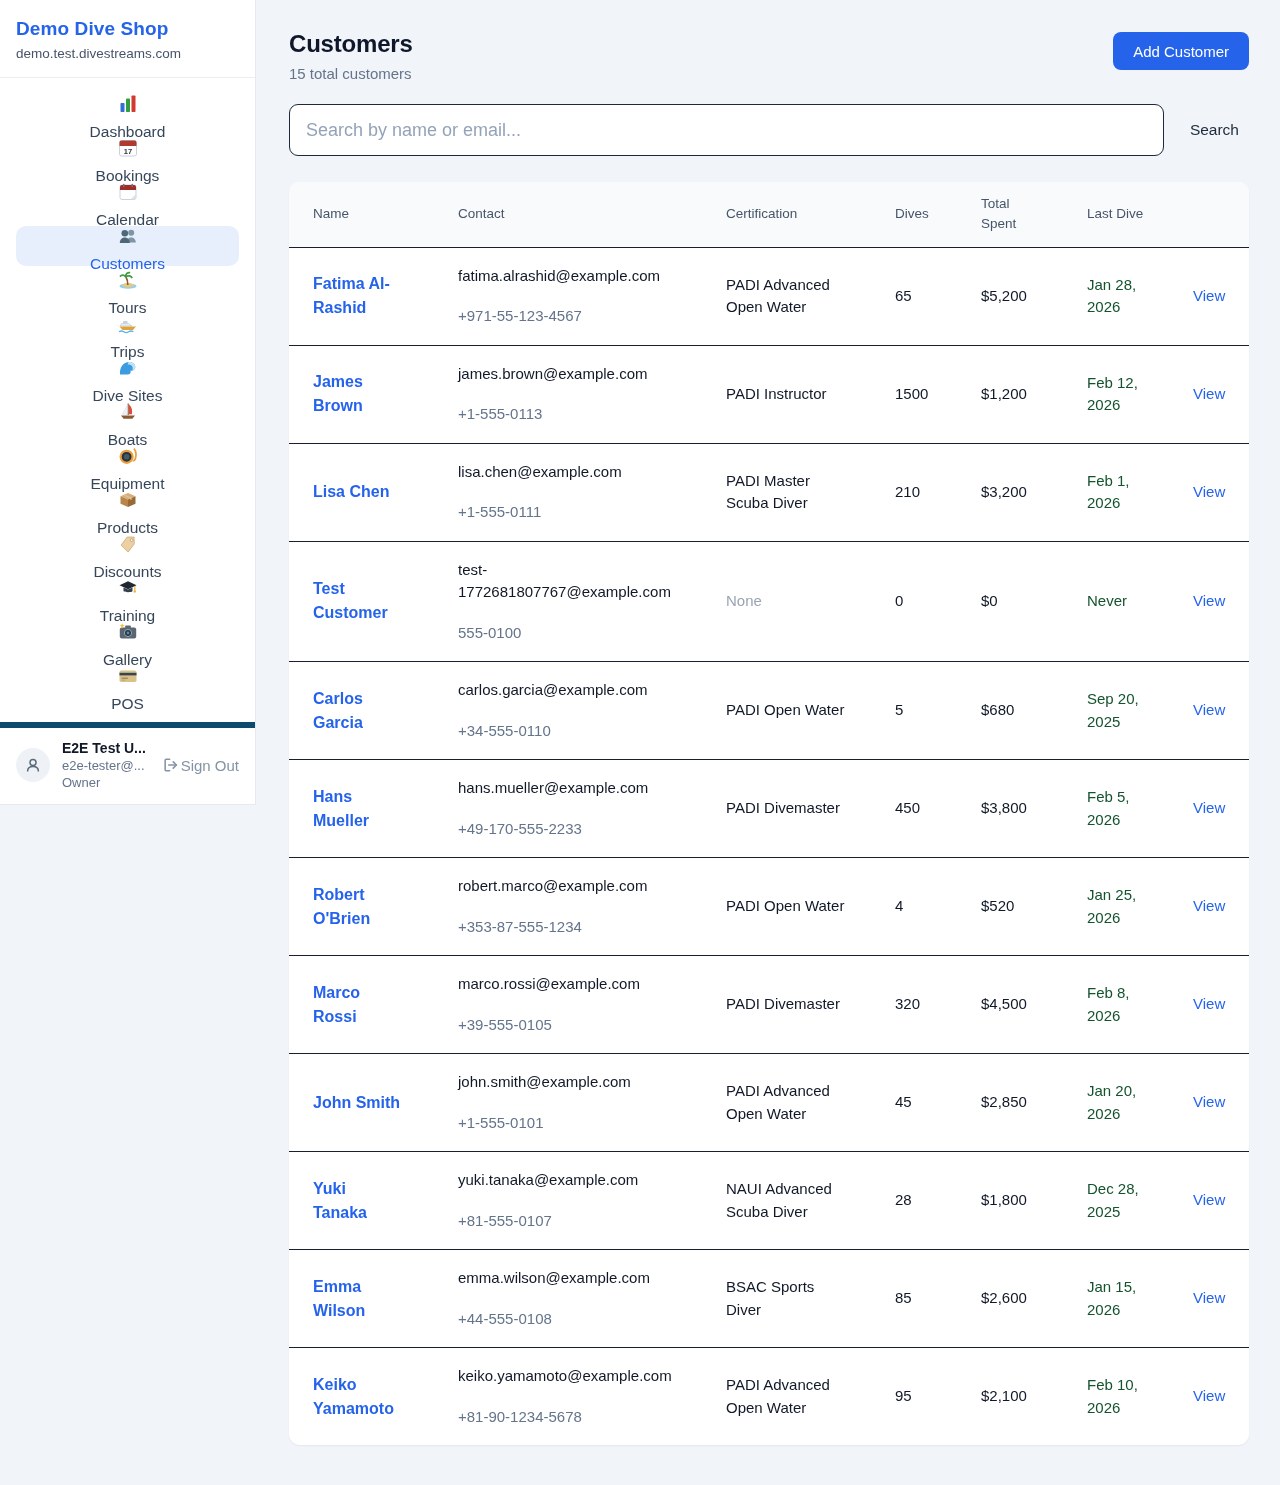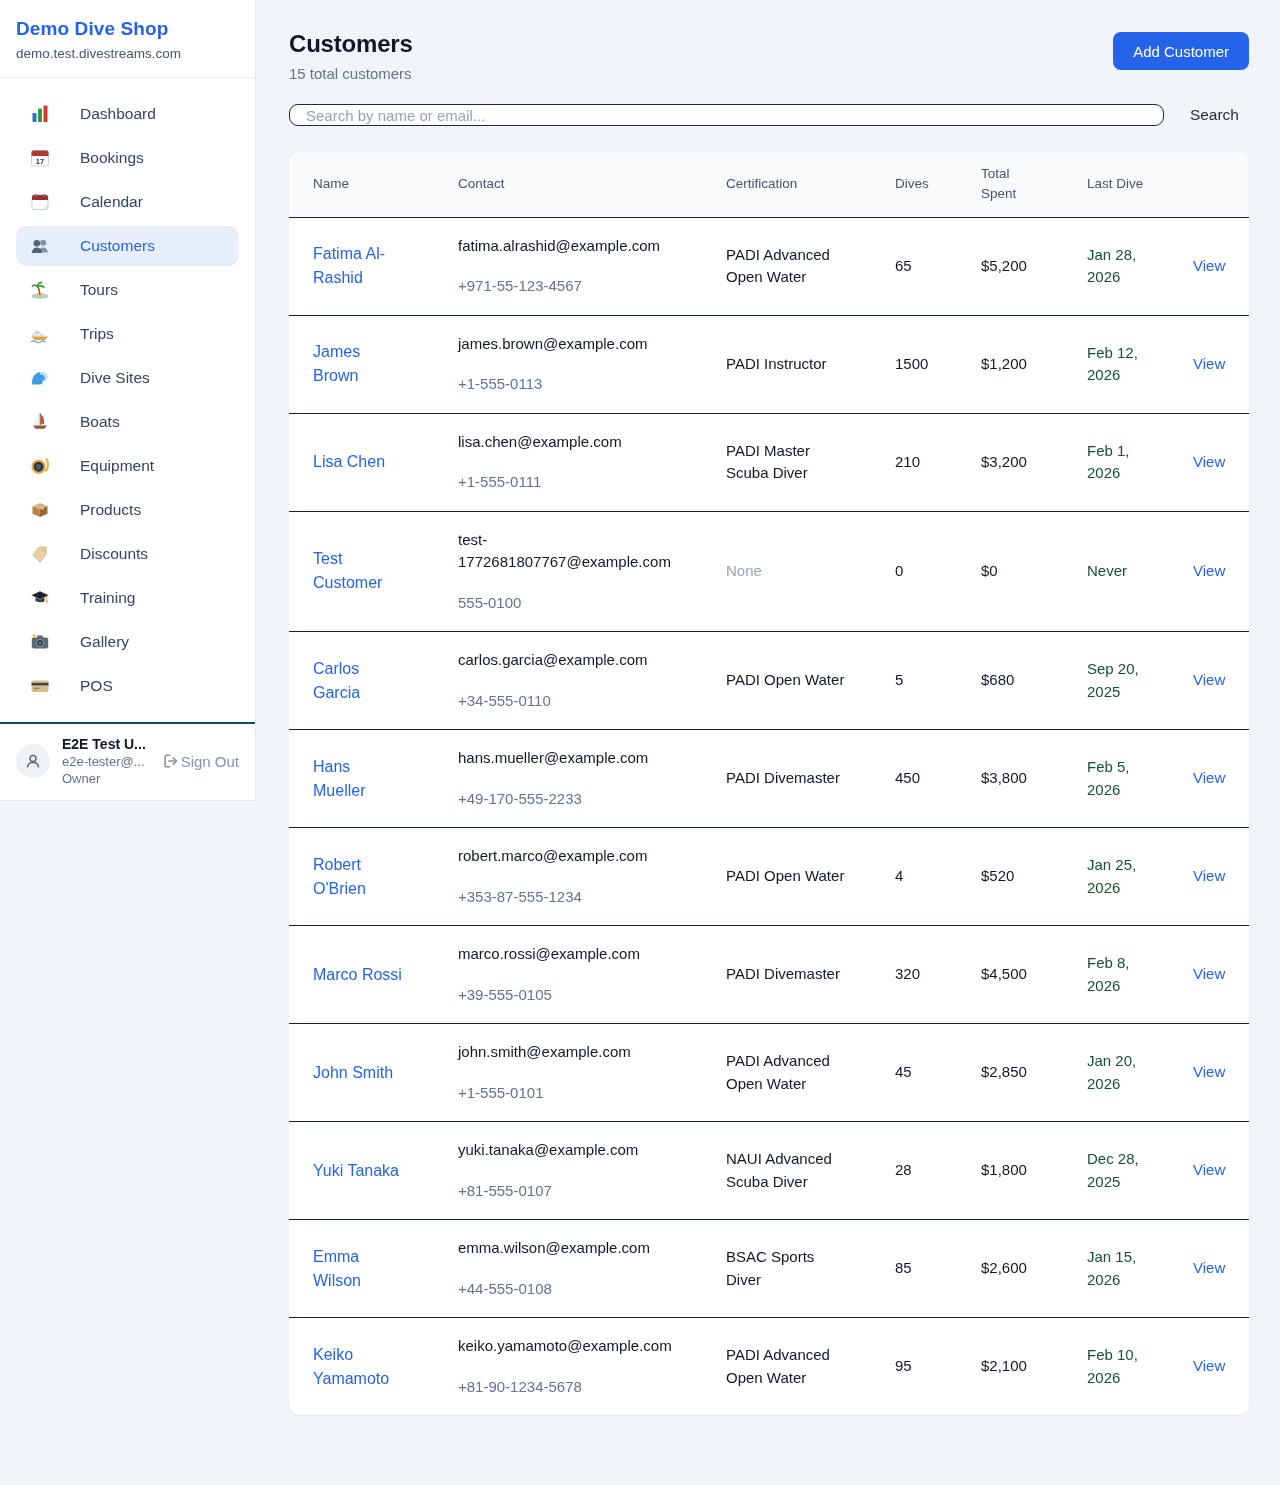--- a/index.html
+++ b/index.html
@@ -6,61 +6,61 @@
   html,body { width:1280px; height:1485px; overflow:hidden;
     font-family:"Liberation Sans", sans-serif; background:#f1f5f9; color:#0f172a; }
 
   
   .sidebar { position:absolute; left:0; top:0; width:256px; background:#fff;
     border-right:1px solid #e5eaf0; border-bottom:1px solid #e5eaf0; }
   .brand { padding:18px 16px 16px; border-bottom:1px solid #eaeff4; }
   .brand-name { font-size:19px; font-weight:700; color:#2563eb; letter-spacing:.1px; }
   .brand-domain { margin-top:6px; font-size:13.5px; color:#475569; }
   .nav { padding:16px 16px 12px; }
-  .nav-item { display:flex; align-items:center; gap:30px; height:40px; padding:0 14px;
-    margin-bottom:4px; border-radius:10px; font-size:15.5px; color:#36465a; cursor:pointer; }
+  .nav-item { display:flex; align-items:center; gap:9px; height:40px; padding:0 14px;
+    margin-bottom:4px; border-radius:10px; font-size:15.5px; color:#36465a; cursor:pointer;flex-direction:column; }
   .nav-item.active { background:#e7effc; color:#2563eb; }
   .nav-icon { width:20px; height:20px; display:flex; align-items:flex-end; justify-content:center; flex:none; }
   .nav-icon svg { display:block; }
-  .user-row { border-top:2px solid #0c4a6e; padding:12px 16px 14px; display:flex; align-items:center; gap:12px; }
+  .user-row { border-top:6px solid #0c4a6e; padding:12px 16px 14px; display:flex; align-items:center; gap:12px; }
   .avatar { width:34px; height:34px; border-radius:50%; background:#eef2f6; flex:none;
     display:flex; align-items:center; justify-content:center; }
   .user-info { width:104px; min-width:0; }
   .user-name { font-size:14px; font-weight:700; color:#111827; white-space:nowrap; }
   .user-email { font-size:13px; color:#64748b; margin-top:2px; white-space:nowrap; }
   .user-role { font-size:13px; color:#64748b; margin-top:2px; }
   .signout { display:flex; align-items:center; gap:1px; color:#8494a5; font-size:15px; cursor:pointer; white-space:nowrap; }
 
   
   .main { margin-left:256px; padding:30px 31px 0 33px; }
   .page-header { display:flex; justify-content:space-between; align-items:flex-start; }
   .page-title { font-size:24px; font-weight:700; color:#0f172a; letter-spacing:-.2px; }
   .page-subtitle { margin-top:7px; font-size:15px; color:#64748b; }
   .btn-primary { background:#2563eb; color:#fff; border:none; border-radius:8px;
     height:38px; padding:0 20px; font-size:15px; font-weight:500; cursor:pointer;
     font-family:"Liberation Sans", sans-serif; margin-top:2px; }
 
   .search-row { margin-top:22px; display:flex; align-items:center; }
-  .search-input { flex:1; height:22px; border:1px solid #1e293b; border-radius:9px;
-    padding:0 16px; font-size:15px; color:#0f172a; background:#fff; outline:none;
+  .search-input { flex:1; height:52px; border:1px solid #1e293b; border-radius:9px;
+    padding:0 16px; font-size:18px; color:#0f172a; background:#fff; outline:none;
     font-family:"Liberation Sans", sans-serif; }
   .search-input::placeholder { color:#94a3b8; }
   .search-label { margin:0 10px 0 26px; font-size:15.5px; color:#1e293b; cursor:pointer; }
 
   .card { margin-top:26px; background:#fff; border-radius:11px; overflow:hidden;
     box-shadow:0 1px 2px rgba(16,24,40,.06); }
   table { width:100%; border-collapse:collapse; table-layout:fixed; }
   thead th { background:#f8fafc; text-align:left; font-weight:500; font-size:13.5px;
     color:#475569; padding:12px 24px; line-height:1.5; vertical-align:middle; height:62px;
     border-bottom:1px solid #18202f; }
   tbody td { vertical-align:middle; padding:17px 10px 17px 24px; font-size:15px;
     line-height:1.5; color:#111827; }
   tbody tr + tr td { border-top:1px solid #18202f; }
   td.col-name { padding-right:30px; }
-  .name-link { color:#2563eb; font-size:16px; font-weight:400; text-decoration:none; }
+  .name-link { color:#2563eb; font-size:16px; font-weight:700; text-decoration:none; }
   td.col-contact { padding-right:24px; }
   .email { display:block; color:#111827; }
   .phone { display:block; color:#64748b; margin-top:18px; }
   td.col-cert { padding-right:21px; }
   td.col-cert.muted { color:#9aa4b2; }
   td.col-last { padding-right:20px; color:#14532d; }
   .view-link { color:#2563eb; text-decoration:none; font-size:15px; }
 </style>
 </head>
 <body>

